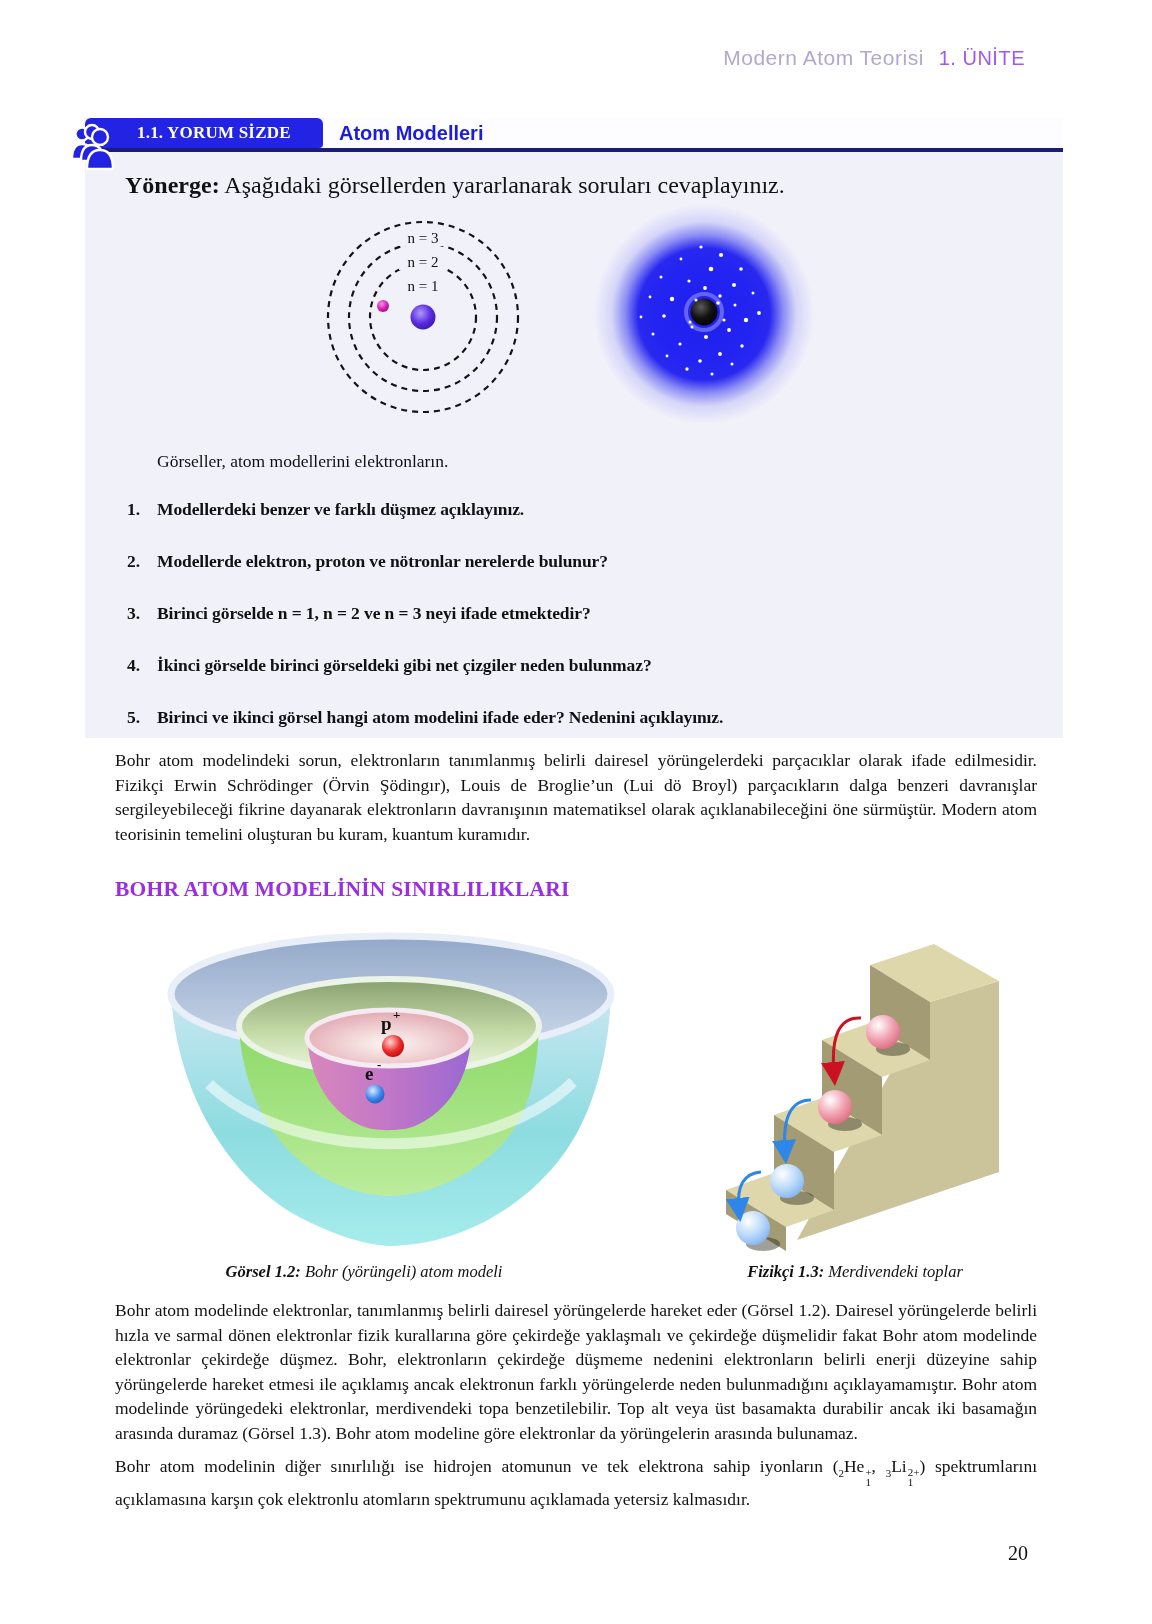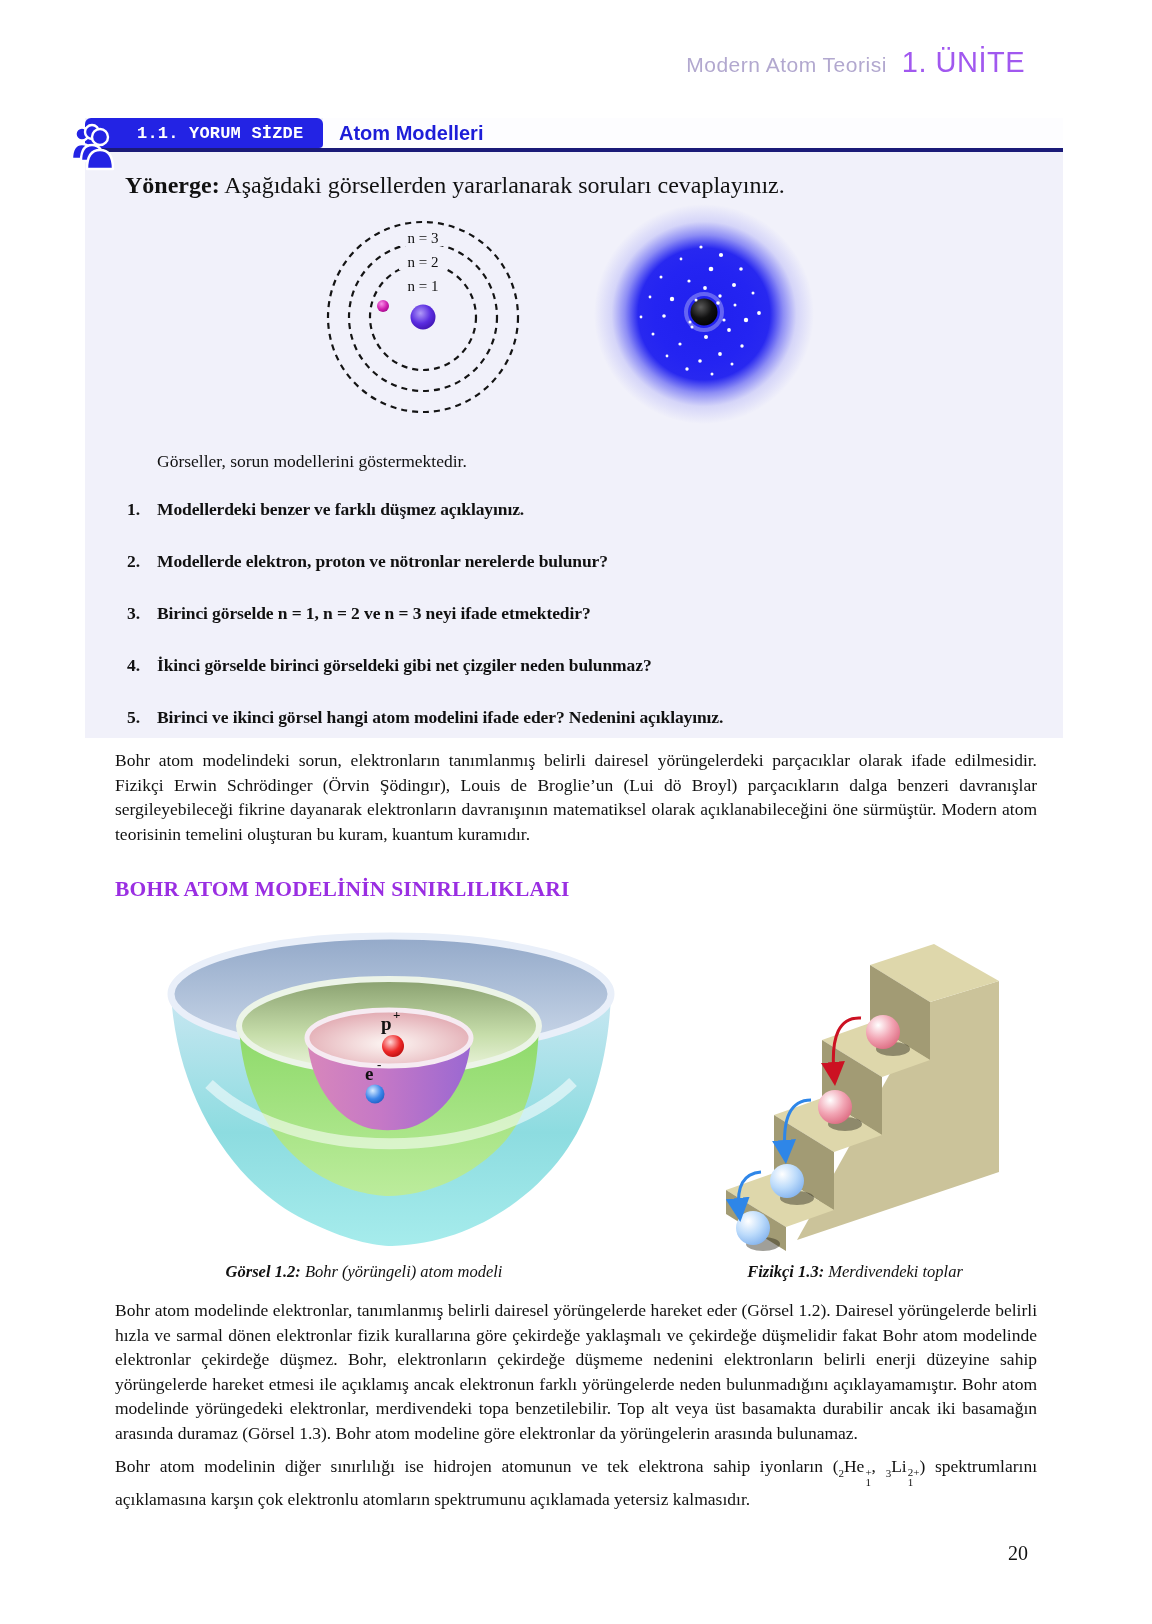--- a/index.html
+++ b/index.html
@@ -7,27 +7,27 @@
     --header-light-purple:#b2a8cf; --header-purple:#a158ef; --box-bg:#f1f1fa;
   }
   *{margin:0;padding:0;box-sizing:border-box;}
   html,body{background:#fff;}
   .page{position:relative;width:1152px;height:1624px;background:#fff;overflow:hidden;
     font-family:"Liberation Serif",serif;color:#111;}
   
   .running-head{position:absolute;top:46px;right:127px;font-family:"Liberation Sans",sans-serif;
     font-weight:400;letter-spacing:.5px;}
   .running-head .chapter{font-size:21px;color:var(--header-light-purple);}
-  .running-head .unit{font-size:29px;color:var(--header-purple);margin-left:10px;font-weight:500;}
+  .running-head .unit{font-size:20px;color:var(--header-purple);margin-left:10px;font-weight:500;}
   
   .activity-box{position:absolute;left:85px;top:118px;width:978px;height:620px;background:var(--box-bg);}
   .activity-header{display:flex;align-items:stretch;height:34px;border-bottom:4px solid var(--navy);}
   .badge{position:relative;background:var(--accent-blue);border-radius:6px 6px 4px 0;width:238px;
     display:flex;align-items:center;padding-left:52px;}
-  .badge-label{color:#fff;font-family:Liberation Mono, monospace;font-weight:700;font-size:17px;letter-spacing:.2px;}
+  .badge-label{color:#fff;font-family:Liberation Serif, serif;font-weight:700;font-size:17px;letter-spacing:.2px;}
   .people-icon{position:absolute;left:-16px;top:2px;z-index:3;}
   .title-strip{flex:1;background:#fdfdff;display:flex;align-items:center;padding-left:16px;}
   .activity-title{color:#1d1dd8;font-family:"Liberation Sans",sans-serif;font-weight:700;font-size:20px;}
   .activity-body{position:relative;padding:0 28px;}
   .yonerge{margin:20px 0 0 12px;font-size:24px;}
   .yonerge b{font-weight:700;}
   .figures-row{position:relative;height:216px;margin-top:10px;}
   .bohr-fig{position:absolute;left:195px;top:2px;}
   .cloud-fig{position:absolute;left:480px;top:-6px;}
   .figures-note{margin:26px 0 0 44px;font-size:17.5px;}
@@ -180,21 +180,21 @@
                 <circle cx="125" cy="100" r="1.8"></circle>
               <circle cx="131" cy="117" r="1.6"></circle>
                 <circle cx="99" cy="124" r="1.5"></circle>
                 <circle cx="112" cy="85" r="1.9"></circle>
               <circle cx="142" cy="102" r="1.5"></circle>
             </g>
           </svg>
         </div>
       </div>
 
-      <p class="figures-note">Görseller, sorun  modellerini göstermektedir.</p>
+      <p class="figures-note">Görseller, atom  modellerini elektronların.</p>
 
       <ol class="questions">
         <li>
           <span class="q-num">1.</span>
           <span>Modellerdeki benzer ve farklı düşmez açıklayınız.</span>
         </li>
         <li>
           <span class="q-num">2.</span>
           <span>Modellerde elektron, proton ve nötronlar nerelerde bulunur?</span>
         </li>

